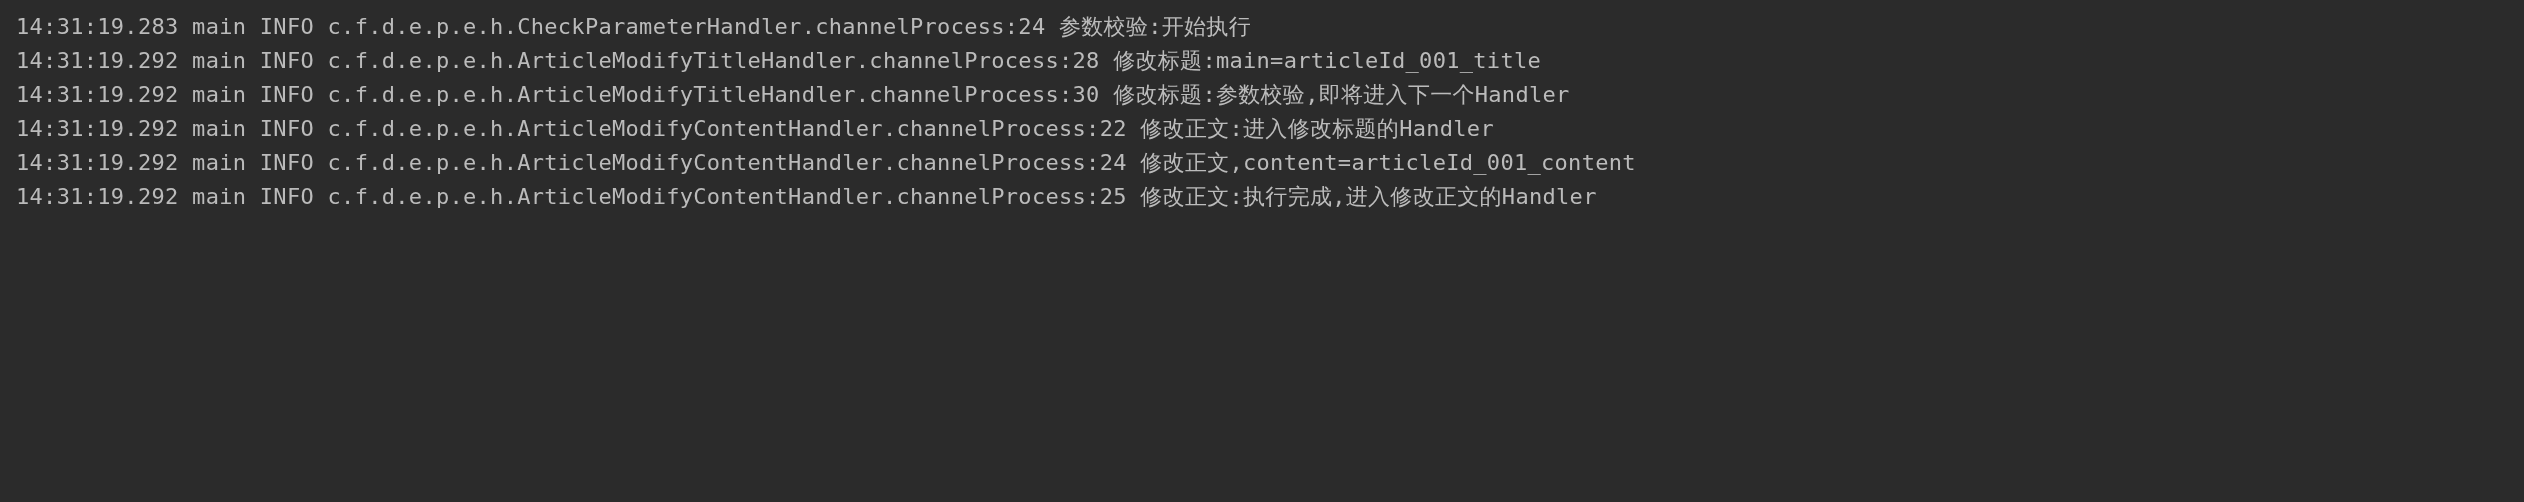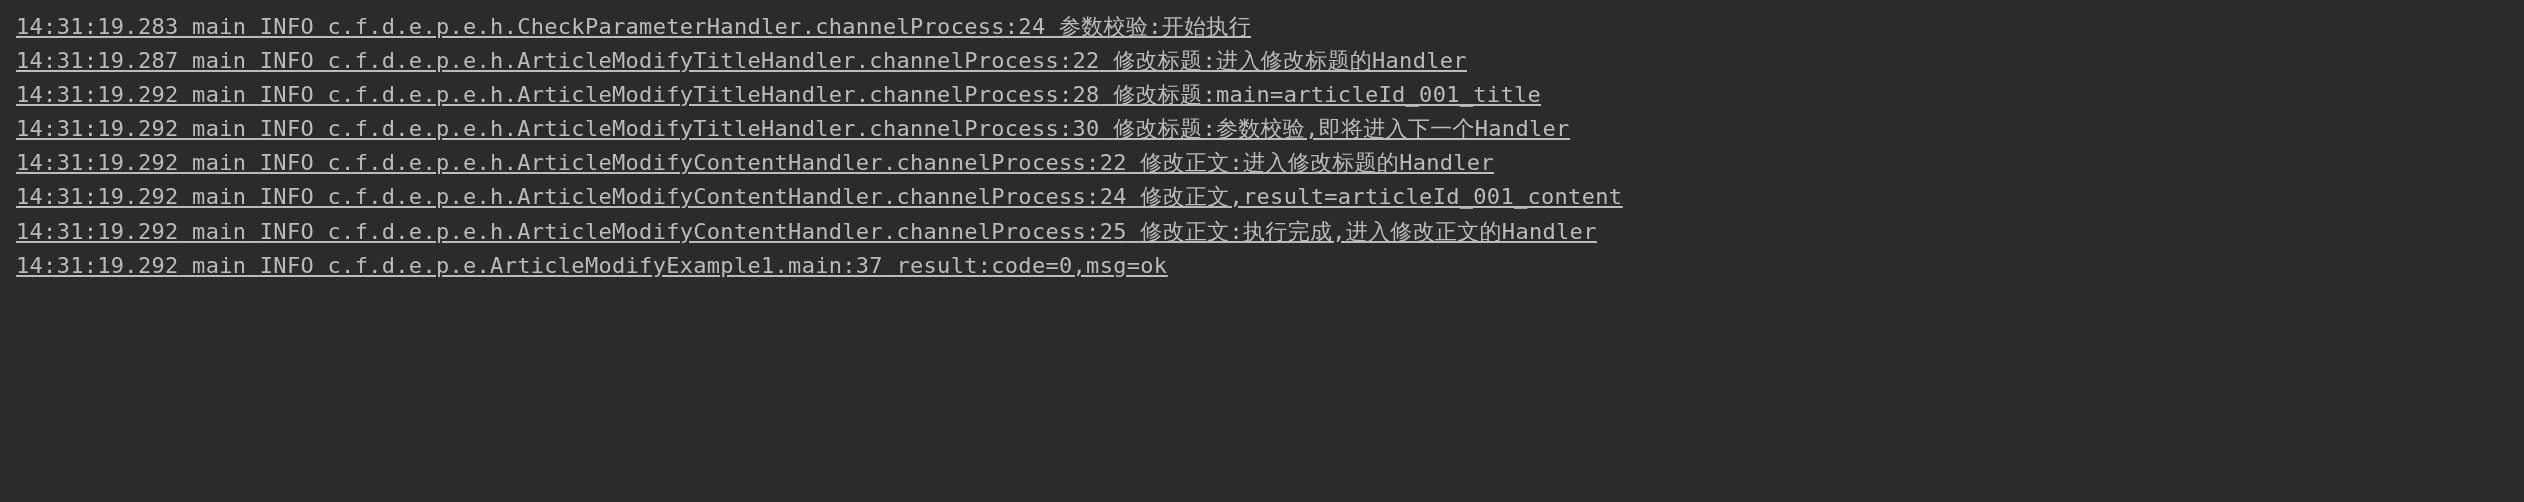--- a/index.html
+++ b/index.html
@@ -1,19 +1,18 @@
 <!DOCTYPE html>
 <html><head>
   <meta charset="utf-8">
   <style>
     * {
       margin: 0;
       padding: 0;
       box-sizing: border-box;
-      text-decoration: underline;
     }
     body {
       background-color: #2b2b2b;
       font-family: 'Menlo', 'Monaco', 'Consolas', monospace;
       font-size: 22px;
       color: #bbbbbb;
       padding: 10px 16px;
       white-space: nowrap;
       overflow-x: auto;
       line-height: 1.55;
@@ -21,20 +20,18 @@
     }
     .log-line {
       display: block;
     }
   </style>
 </head>
 <body>
 
 <div id="log-container">
     <div class="log-line"><span>14:31:19.283</span> <span>main</span> <span>INFO</span> <span>c.f.d.e.p.e.h.CheckParameterHandler.channelProcess:24</span> <span>参数校验:开始执行</span></div>
-    <div class="log-line"><span>14:31:19.287</span> <span>main</span> <span>INFO</span> <span>c.f.d.e.p.e.h.ArticleModifyTitleHandler.channelProcess:22</span> <span>修改标题:进入修改标题的Handler</span></div>
     <div class="log-line"><span>14:31:19.292</span> <span>main</span> <span>INFO</span> <span>c.f.d.e.p.e.h.ArticleModifyTitleHandler.channelProcess:28</span> <span>修改标题:main=articleId_001_title</span></div>
     <div class="log-line"><span>14:31:19.292</span> <span>main</span> <span>INFO</span> <span>c.f.d.e.p.e.h.ArticleModifyTitleHandler.channelProcess:30</span> <span>修改标题:参数校验,即将进入下一个Handler</span></div>
     <div class="log-line"><span>14:31:19.292</span> <span>main</span> <span>INFO</span> <span>c.f.d.e.p.e.h.ArticleModifyContentHandler.channelProcess:22</span> <span>修改正文:进入修改标题的Handler</span></div>
-    <div class="log-line"><span>14:31:19.292</span> <span>main</span> <span>INFO</span> <span>c.f.d.e.p.e.h.ArticleModifyContentHandler.channelProcess:24</span> <span>修改正文,result=articleId_001_content</span></div>
+    <div class="log-line"><span>14:31:19.292</span> <span>main</span> <span>INFO</span> <span>c.f.d.e.p.e.h.ArticleModifyContentHandler.channelProcess:24</span> <span>修改正文,content=articleId_001_content</span></div>
     <div class="log-line"><span>14:31:19.292</span> <span>main</span> <span>INFO</span> <span>c.f.d.e.p.e.h.ArticleModifyContentHandler.channelProcess:25</span> <span>修改正文:执行完成,进入修改正文的Handler</span></div>
-    <div class="log-line"><span>14:31:19.292</span> <span>main</span> <span>INFO</span> <span>c.f.d.e.p.e.ArticleModifyExample1.main:37</span> <span>result:code=0,msg=ok</span></div>
   </div>
 
 </body></html>

